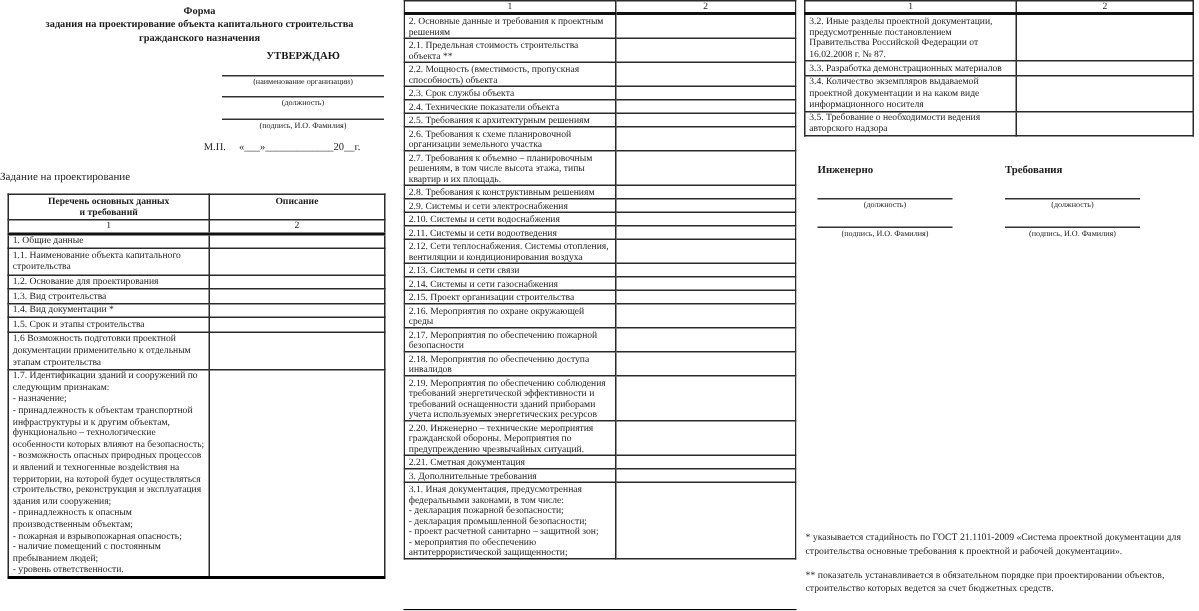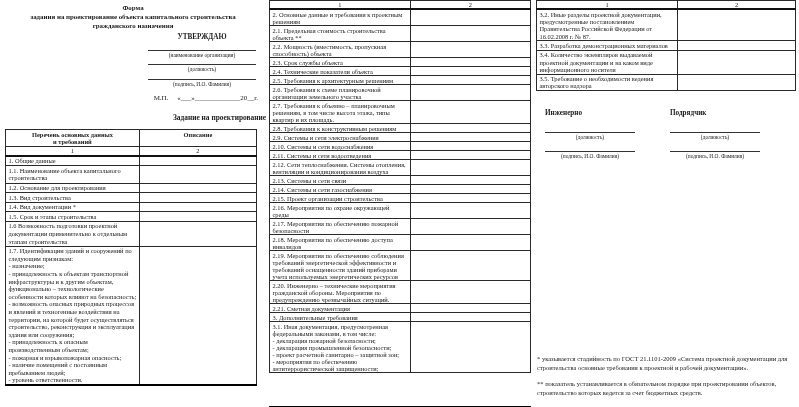--- a/index.html
+++ b/index.html
@@ -11,23 +11,23 @@
   #page3{left:533px;width:266px;}
 
   .doc-title{position:absolute;top:4px;left:0;width:100%;text-align:center;
              font-weight:bold;font-size:6.9px;line-height:8.8px;white-space:pre-line;}
   .approve{position:absolute;top:33px;right:8px;width:112px;text-align:center;}
   .approve-heading{font-weight:bold;font-size:7.2px;margin-bottom:8px;}
   .sig-group{margin-bottom:5px;}
   .sig-line{border-bottom:1px solid #333;height:1px;margin:0 2px 1px 2px;}
   .sig-cap{font-size:5.4px;line-height:6.4px;color:#222;}
   .stamp-line{position:absolute;top:94px;right:8px;width:140px;font-size:7px;
-              white-space:nowrap;text-align:right;}
-  .section-title{position:absolute;top:113px;left:0;width:100%;text-align:right;
-                 font-weight:bold;font-size:7.4px;}
+              white-space:nowrap;text-align:center;}
+  .section-title{position:absolute;top:113px;left:0;width:100%;text-align:left;
+                 font-weight:normal;font-size:7.4px;}
 
   table.doc{border-collapse:collapse;table-layout:fixed;background:#fff;}
   table.doc td{border:1px solid #2a2a2a;vertical-align:top;padding:0.5px 2.5px;
                font-size:6.4px;white-space:pre-line;overflow:hidden;}
   #page1 table.doc td{line-height:7.6px;}
   #page2 table.doc td{line-height:7.0px;}
   #page3 table.doc td{line-height:7.3px;}
   td.hdr{font-weight:bold;text-align:center;vertical-align:middle;padding:2.5px 2px;}
   tr.nums td{text-align:center;border-bottom:2px solid #111;padding:0;line-height:7.8px;}
   tr.cut td{border-bottom:2.5px solid #000;}
@@ -277,21 +277,21 @@
         <div class="sig-line"></div>
         <div class="sig-cap">(должность)</div>
       </div>
       <div class="sig-group">
         <div class="sig-line"></div>
         <div class="sig-cap">(подпись, И.О. Фамилия)</div>
       </div>
     </div>
 
     <div class="party contractor">
-      <div class="party-heading">Подрядчик</div>
+      <div class="party-heading">Требования</div>
       <div class="sig-group">
         <div class="sig-line"></div>
         <div class="sig-cap">(должность)</div>
       </div>
       <div class="sig-group">
         <div class="sig-line"></div>
         <div class="sig-cap">(подпись, И.О. Фамилия)</div>
       </div>
     </div>
 

